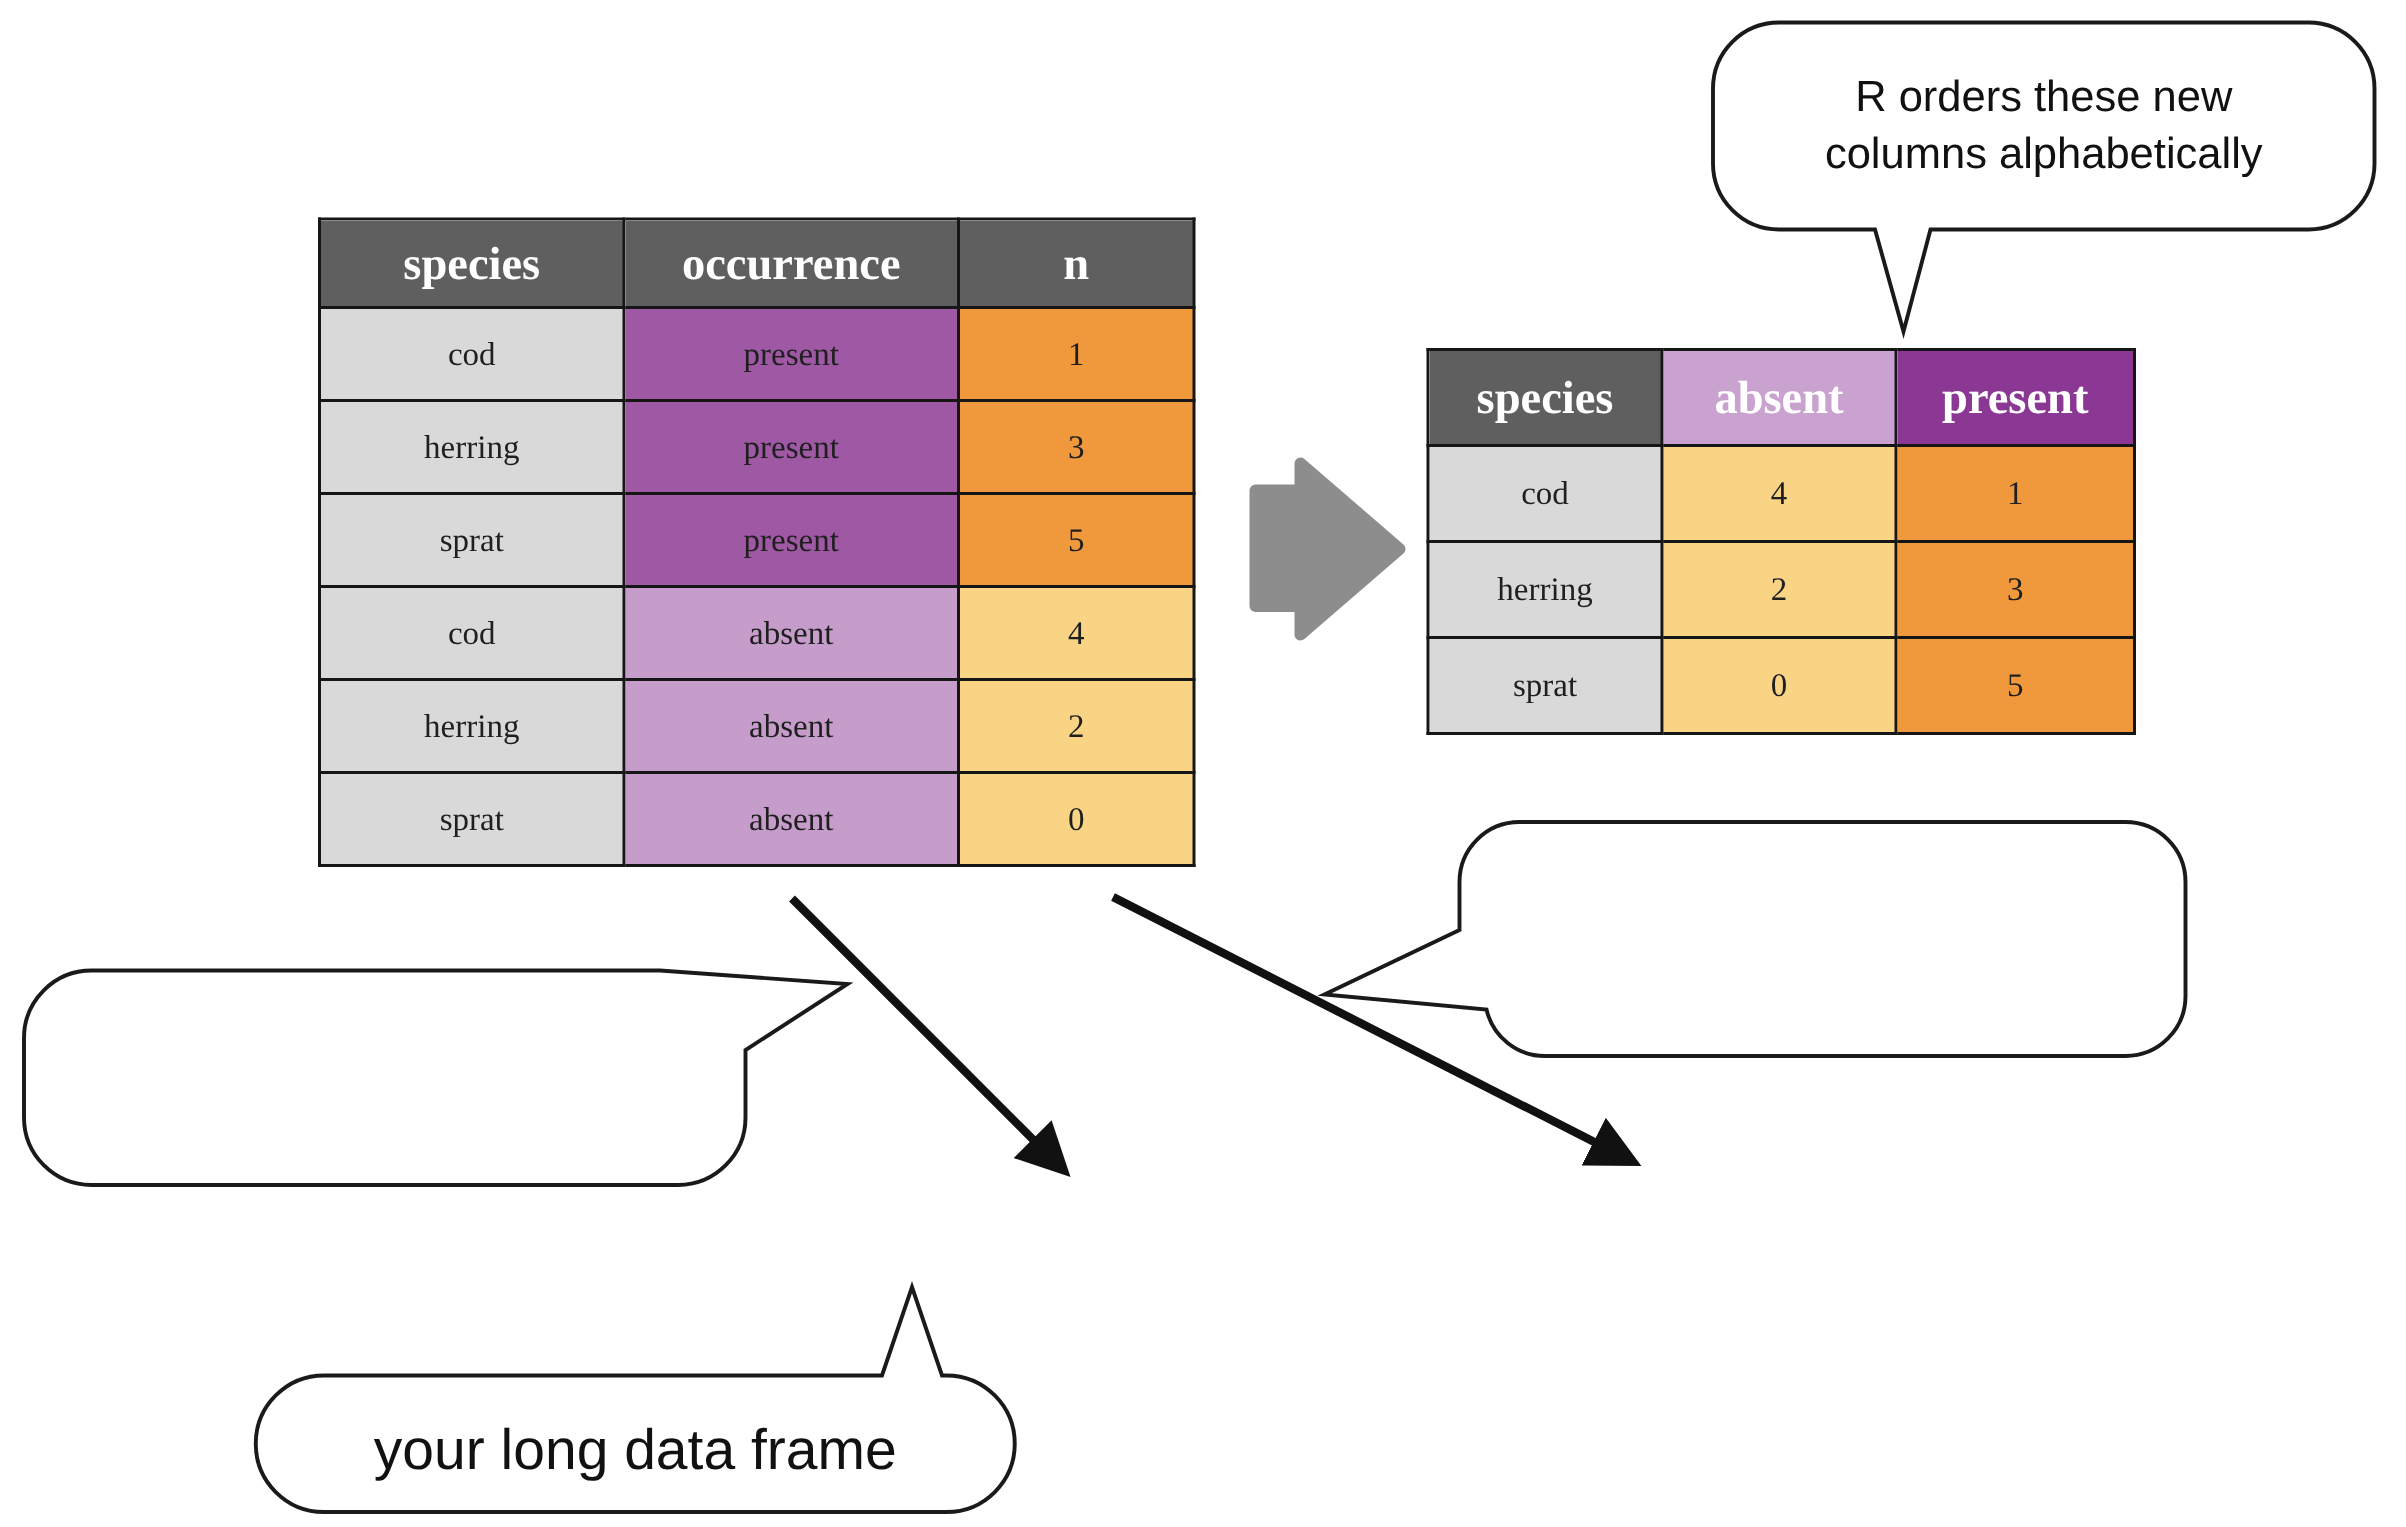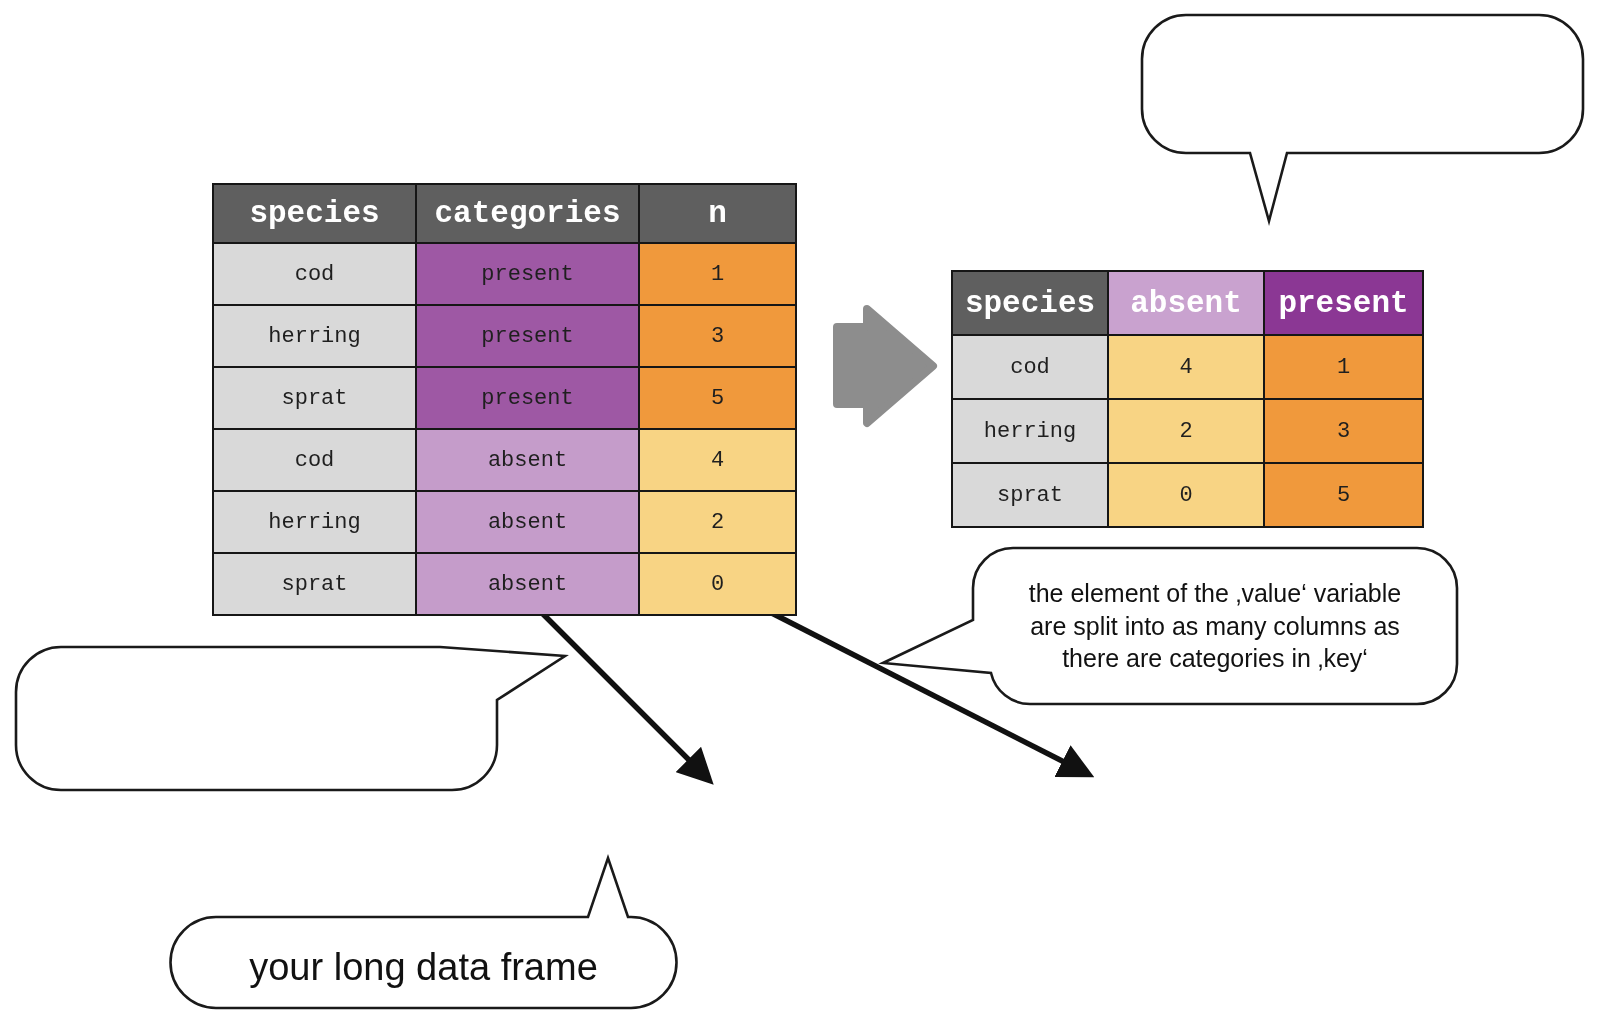--- a/index.html
+++ b/index.html
@@ -6,22 +6,21 @@
   html,body { margin:0; padding:0; background:#ffffff; }
   .canvas {
     position:relative; width:1604px; height:1018px; background:#fff;
     font-family:"Liberation Sans", sans-serif; overflow:hidden;
   }
   svg.overlay { position:absolute; left:0; top:0; z-index:1; }
 
   
   table.dtable {
     position:absolute; z-index:2; border-collapse:collapse; table-layout:fixed;
-    font-family:Liberation Mono, monospace;
-    margin-top:38px;
+    font-family:Liberation Serif, serif;
   }
   table.dtable th, table.dtable td {
     border:2px solid var(--c-ink); text-align:center; vertical-align:middle;
     padding:0; overflow:hidden;
   }
   table.dtable th { color:#ffffff; font-weight:bold; font-size:31px; }
   table.dtable td { color:#1f1f1f; font-size:22px; }
 
   #long-table { left:212px; top:145px; }
   #long-table th { height:57px; }
@@ -114,21 +113,21 @@
 
   <table class="dtable" id="long-table">
     <colgroup>
         <col>
         <col>
         <col>
       </colgroup>
     <thead>
         <tr>
           <th class="head-gray">species</th>
-          <th class="head-gray">categories</th>
+          <th class="head-gray">occurrence</th>
           <th class="head-gray">n</th>
         </tr>
       </thead>
     <tbody>
         <tr>
           <td class="cell-gray">cod</td>
           <td class="cell-purple-dark">present</td>
           <td class="cell-orange-dark">1</td>
         </tr>
         <tr>
@@ -184,19 +183,18 @@
           <td class="cell-orange-dark">3</td>
         </tr>
         <tr>
           <td class="cell-gray">sprat</td>
           <td class="cell-orange-light">0</td>
           <td class="cell-orange-dark">5</td>
         </tr>
       </tbody>
   </table>
 
-  <div class="callout" id="co-split">the element of the ‚value‘ variable
-are split into as many columns as
-there are categories in ‚key‘</div>
+  <div class="callout" id="co-alpha">R orders these new
+columns alphabetically</div>
   <div class="callout" id="co-long">your long data frame</div>
 
 
 </div>
 
 </body></html>

